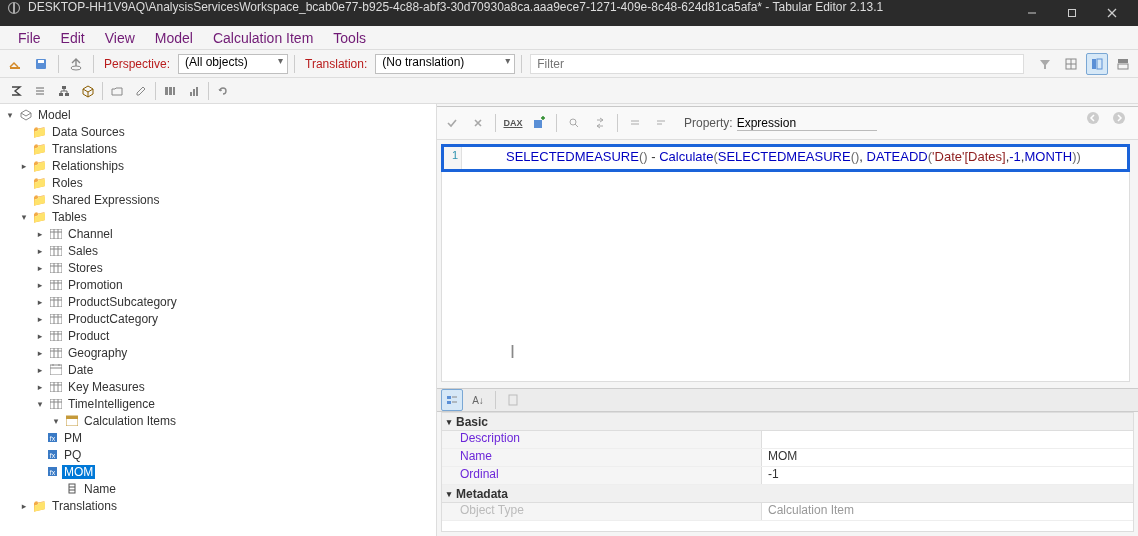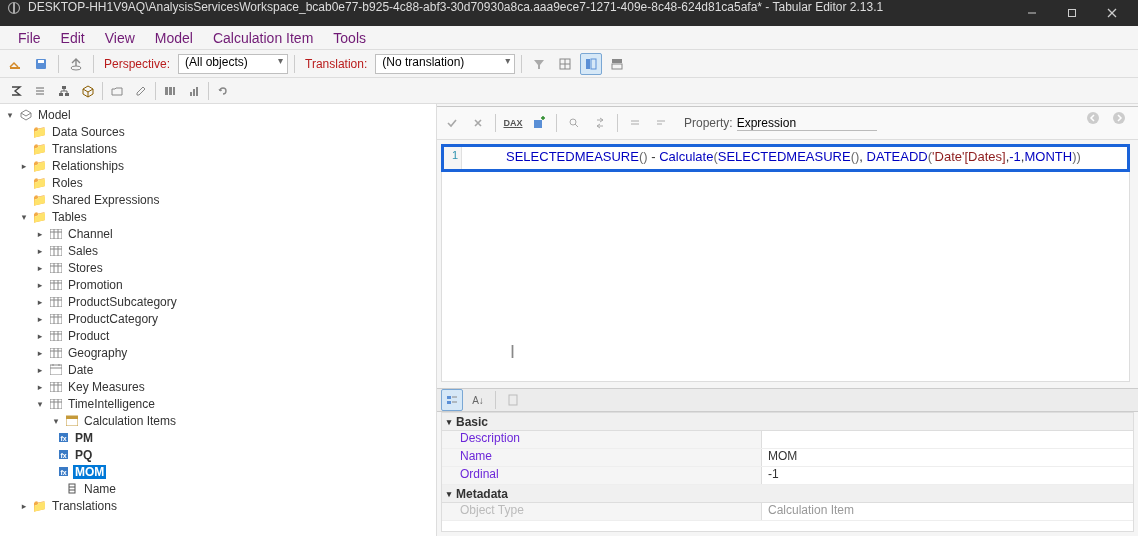--- a/index.html
+++ b/index.html
@@ -33,21 +33,21 @@
 
 .body { display: flex; height: calc(536px - 26px - 24px - 28px - 26px); position: relative; }
 
 
 .tree-panel { width: 437px; background: #fff; border-right: 1px solid #ddd; overflow: auto; font-size: 12px; color: #333; padding: 2px 0; }
 .tree-node { display: flex; align-items: center; height: 17px; padding-left: 4px; white-space: nowrap; }
 .tree-node .arrow { width: 12px; text-align: center; color: #555; font-size: 9px; }
 .tree-node .ticon { width: 16px; height: 14px; margin: 0 2px; display: inline-flex; align-items: center; justify-content: center; }
 .tree-node .tlabel { padding: 0 2px; }
 .tree-node.sel .tlabel { background: #0078d7; color: #fff; }
-.ind1 { padding-left: 18px; } .ind2 { padding-left: 34px; } .ind3 { padding-left: 50px; } .ind4 { padding-left: 41px; font-weight: bold; }
+.ind1 { padding-left: 18px; } .ind2 { padding-left: 34px; } .ind3 { padding-left: 50px; } .ind4 { padding-left: 30px; }
 
 
 .right-panel { flex: 1; display: flex; flex-direction: column; background: #f5f5f5; }
 
 
 .ed-toolbar { height: 24px; background: #f9f9f9; border-bottom: 1px solid #ddd; display: flex; align-items: center; padding: 16px 4px; font-size: 12px; gap: 4px; position: relative; margin-top: 2px; border-top: 1px solid #c8c8c8;}
 .ed-toolbar .lbl { color: #555; margin-left: 8px; }
 
 
 .expr-wrap { flex: 1; display: flex; flex-direction: column; }
@@ -142,20 +142,21 @@
   <span class="lbl">Perspective:</span>
   <div class="combo">
       <span>(All objects)</span>
     </div>
   <div class="tb-sep"></div>
   <span class="lbl">Translation:</span>
   <div class="combo" style="min-width:140px">
       <span>(No translation)</span>
     </div>
   <div class="tb-sep"></div>
+  <input class="filter-input" placeholder="Filter" style="">
   <div class="right-icons">
     <div class="tb-btn">
         <svg width="14" height="14">
           <path d="M2 3 L12 3 L8 8 L8 12 L6 12 L6 8 Z" fill="#aaa"></path>
         </svg>
       </div>
     <div class="tb-btn">
         <svg width="14" height="14">
           <rect x="2" y="2" width="10" height="10" fill="none" stroke="#888"></rect>
           <line x1="2" y1="7" x2="12" y2="7" stroke="#888"></line>

